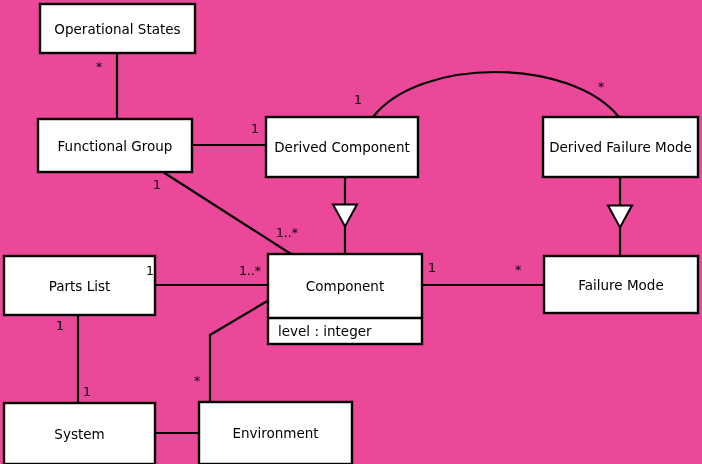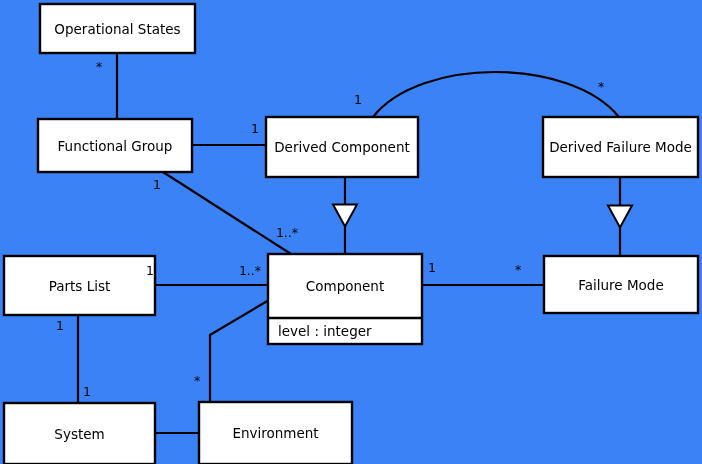--- a/index.html
+++ b/index.html
@@ -8,21 +8,21 @@
     padding: 0;
     background: #ffffff;
   }
   body {
     font-family: "DejaVu Sans", sans-serif;
   }
   #diagram-root {
     position: relative;
     width: 702px;
     height: 464px;
-    background: #3b82f6;
+    background: #ec4899;
     overflow: hidden;
   }
   svg#uml-canvas {
     display: block;
     width: 702px;
     height: 464px;
   }
   .uml-box {
     fill: #ffffff;
     stroke: #000000;

